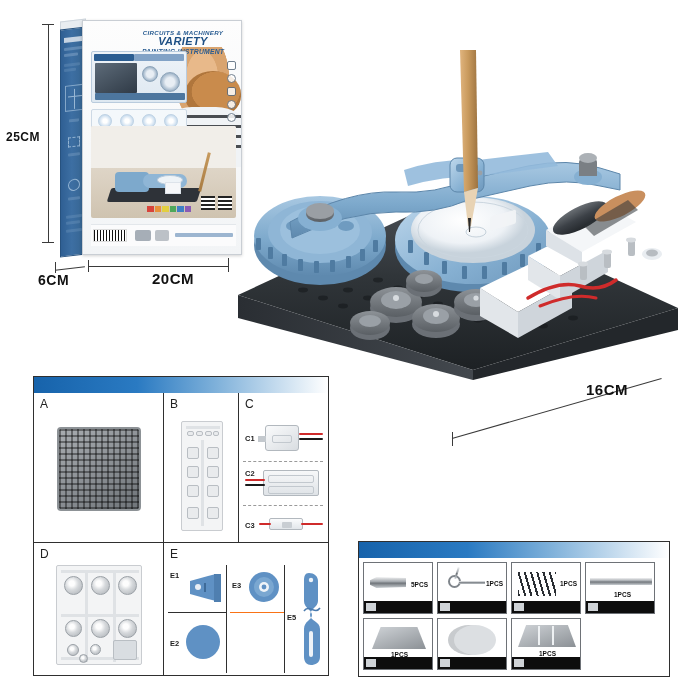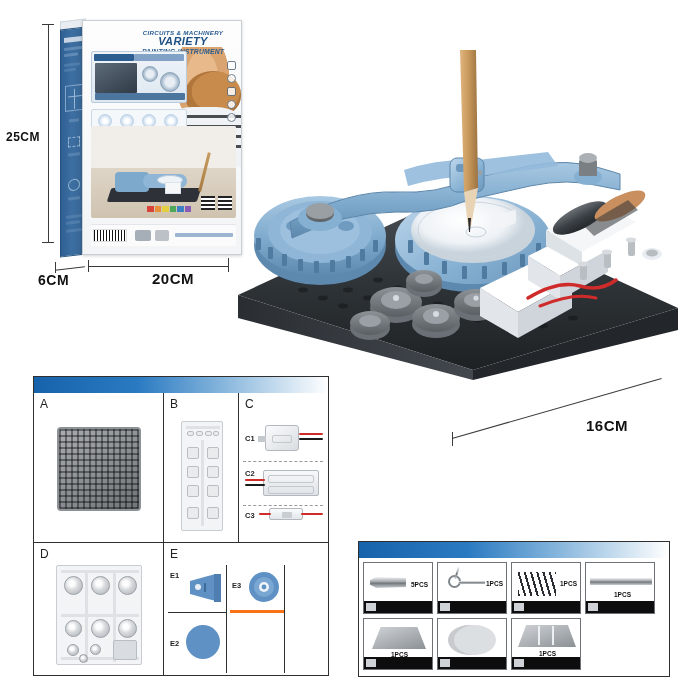--- a/index.html
+++ b/index.html
@@ -549,21 +549,21 @@
         <ellipse cx="379" cy="212" rx="5" ry="2.4"></ellipse>
         <ellipse cx="403" cy="200" rx="5" ry="2.4"></ellipse>
       </g>
       <ellipse cx="424" cy="214" rx="10" ry="6" fill="#e9edf1"></ellipse>
       <ellipse cx="424" cy="213" rx="6" ry="3.5" fill="#b7bcc1"></ellipse>
     </g>
   </svg>
 
   <div class="line abs" style="left:452px; top:432px; width:1px; height:14px;"></div>
   <div class="line abs" style="left:452px; top:438px; width:218px; height:1px; transform:rotate(-16deg); transform-origin:left center;"></div>
-  <div class="abs dimlabel" style="left:586px; top:381px; font-size:15px;margin-top:36px;">16CM</div>
+  <div class="abs dimlabel" style="left:586px; top:381px; font-size:15px;">16CM</div>
 
   <div class="abs" id="parts-panel">
     <div class="panel-head"></div>
 
     <div class="grid-row">
 
       <div class="cell" style="width:130px;height:150px;">
         <div class="cell-letter">A</div>
         <div class="abs baseplate" style="left:23px;top:34px;"></div>
       </div>
@@ -606,21 +606,21 @@
           <span class="abs sub-letter" style="left:0;top:2px;">C2</span>
           <div class="abs battbox" style="left:18px;top:3px;">
             <div class="abs" style="left:4px;top:4px;width:46px;height:8px;border:1px solid #c2c8ce;border-radius:2px;"></div>
             <div class="abs" style="left:4px;top:15px;width:46px;height:8px;border:1px solid #c2c8ce;border-radius:2px;"></div>
           </div>
           <div class="wire red" style="left:0;top:12px;width:20px;"></div>
           <div class="wire black" style="left:0;top:17px;width:20px;"></div>
         </div>
         <div class="abs dashed-sep" style="left:4px;top:112px;width:80px;"></div>
 
-        <div class="abs" style="left:6px;top:112px;width:78px;height:22px;">
+        <div class="abs" style="left:6px;top:122px;width:78px;height:22px;">
           <span class="abs sub-letter" style="left:0;top:6px;">C3</span>
           <div class="abs switch" style="left:24px;top:3px;">
             <div class="abs" style="left:12px;top:3px;width:10px;height:6px;background:#c9ced3;border-radius:1px;"></div>
           </div>
           <div class="wire red" style="left:14px;top:8px;width:12px;"></div>
           <div class="wire red" style="left:56px;top:8px;width:22px;"></div>
         </div>
       </div>
     </div>
 
@@ -660,33 +660,44 @@
           </svg>
         </div>
 
         <div class="abs" style="left:4px;top:70px;width:58px;height:60px;">
           <span class="abs sub-letter" style="left:2px;top:26px;">E2</span>
           <div class="abs blue-part" style="left:18px;top:12px;width:34px;height:34px;border-radius:50%;"></div>
         </div>
 
         <div class="abs" style="left:62px;top:22px;width:1px;height:108px;background:#2f2f2f;"></div>
 
-        <div class="abs" style="left:66px;top:22px;width:54px;height:48px;border-bottom:3px solid #f97316;">
+        <div class="abs" style="left:66px;top:22px;width:54px;height:48px;border-bottom:1px solid #f97316;">
           <span class="abs sub-letter" style="left:2px;top:16px;">E3</span>
           <svg class="abs" style="left:18px;top:6px;" width="32" height="32" viewBox="0 0 32 32">
             <circle cx="16" cy="16" r="15" fill="#5f91c4"></circle>
             <circle cx="16" cy="16" r="10" fill="#7aa7d1"></circle>
             <circle cx="16" cy="16" r="5" fill="#eef3f8"></circle>
             <circle cx="16" cy="16" r="2.4" fill="#5f91c4"></circle>
           </svg>
         </div>
 
 
         <div class="abs" style="left:120px;top:22px;width:1px;height:108px;background:#2f2f2f;"></div>
 
+        <div class="abs" style="left:122px;top:22px;width:42px;height:108px;">
+          <span class="abs sub-letter" style="left:1px;top:48px;">E5</span>
+          <svg class="abs" style="left:14px;top:6px;" width="26" height="96" viewBox="0 0 26 96">
+            <path d="M9 2 C14 2 18 5 18 10 L18 30 C18 36 10 38 10 44 C10 50 20 50 20 58
+                     L20 86 C20 92 15 94 11 94 C7 94 4 91 4 86 L4 58 C4 50 12 49 12 44
+                     C12 39 4 37 4 30 L4 10 C4 5 5 2 9 2 Z" fill="#5f91c4"></path>
+            <circle cx="11" cy="9" r="2.2" fill="#eef3f8"></circle>
+            <rect x="9" y="60" width="4" height="26" rx="2" fill="#eef3f8"></rect>
+            <path d="M4 40 C9 33 15 44 20 37" stroke="#4a7aad" stroke-width="1.6" fill="none"></path>
+          </svg>
+        </div>
       </div>
     </div>
   </div>
 
   <div class="abs" id="acc-panel">
     <div class="panel-head"></div>
     <div class="acc-grid">
 
       <div class="acc-cell">
         <div class="acc-art metal-bar" style="left:6px;top:14px;width:36px;height:11px;clip-path:polygon(0 30%,18% 0,100% 8%,100% 92%,18% 100%,0 70%);"></div>

